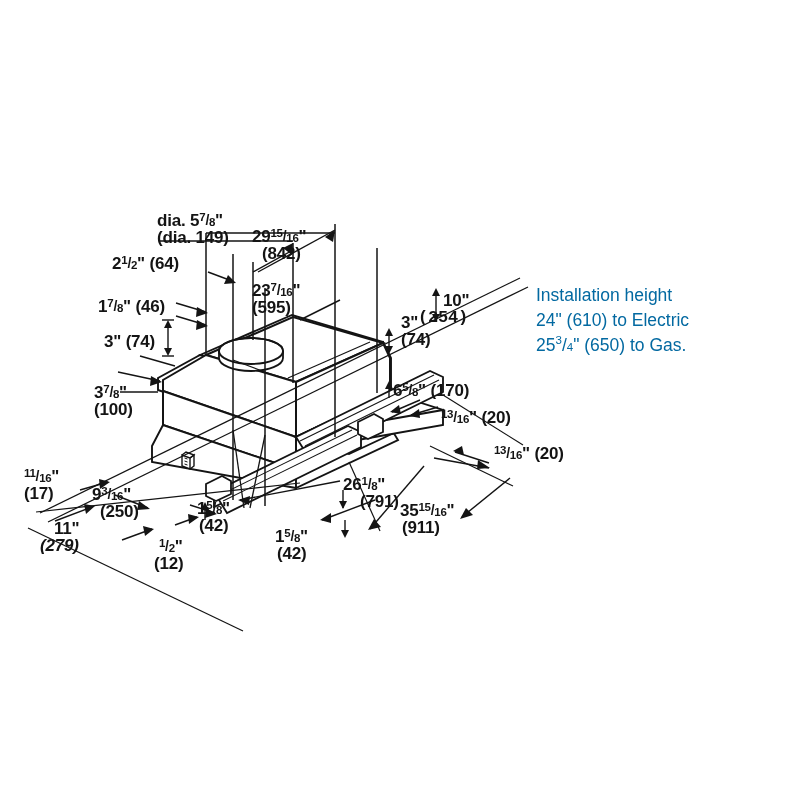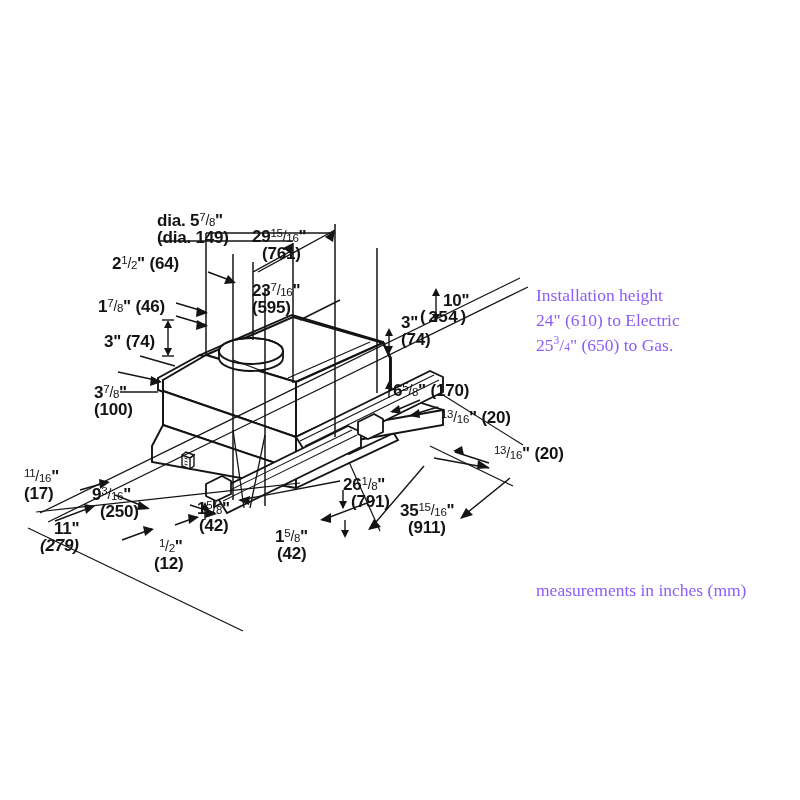--- a/index.html
+++ b/index.html
@@ -32,36 +32,36 @@
     font-size: 17px;
     font-weight: 700;
     color: #141414;
     line-height: 1.02;
     white-space: nowrap;
     letter-spacing: -0.2px;
   }
   .lbl .frac {
     display: inline-block;
     font-size: 11.5px;
-    font-weight: 400;
+    font-weight: 700;
     vertical-align: baseline;
     position: relative;
     letter-spacing: -0.3px;
     text-align: right;
   }
   .lbl .num { position: relative; top: -5px; }
   .lbl .den { position: relative; top: 0px; }
   .lbl .sl  { font-size: 14px; position: relative; top: -1px; }
   .lbl .l2 { display: block; }
   .note {
     position: absolute;
-    font-family: Liberation Serif, serif;
+    font-family: Liberation Sans, sans-serif;
     font-size: 17.5px;
     font-weight: 400;
-    color: #8b5cf6;
+    color: #0369a1;
     line-height: 1.42;
     white-space: nowrap;
   }
   .note .nline { display: block; }
   .note sup.f {
     font-size: 11.5px;
     vertical-align: super;
     line-height: 0;
   }
   .note sub.f {
@@ -279,21 +279,21 @@
     </g>
   </svg>
 
   <div class="lbl" style="left:157px; top:212px;">
     <span class="l2"><span>dia. 5</span><span class="frac"><span class="num">7</span><span class="sl">/</span><span class="den">8</span></span><span>"</span></span>
     <span class="l2">(dia. 149)</span>
   </div>
 
   <div class="lbl" style="left:252px; top:228px;">
     <span class="l2"><span>29</span><span class="frac"><span class="num">15</span><span class="sl">/</span><span class="den">16</span></span><span>"</span></span>
-    <span class="l2" style="margin-left:10px;">(761)</span>
+    <span class="l2" style="margin-left:10px;">(842)</span>
   </div>
 
   <div class="lbl" style="left:252px; top:282px;">
     <span class="l2"><span>23</span><span class="frac"><span class="num">7</span><span class="sl">/</span><span class="den">16</span></span><span>"</span></span>
     <span class="l2" style="margin-left:0;">(595)</span>
   </div>
 
   <div class="lbl" style="left:112px; top:255px;">
     <span class="l2"><span>2</span><span class="frac"><span class="num">1</span><span class="sl">/</span><span class="den">2</span></span><span>" (64)</span></span>
   </div>
@@ -358,31 +358,28 @@
     <span class="l2" style="margin-left:2px;">(42)</span>
   </div>
 
   <div class="lbl" style="left:275px; top:528px;">
     <span class="l2"><span>1</span><span class="frac"><span class="num">5</span><span class="sl">/</span><span class="den">8</span></span><span>"</span></span>
     <span class="l2" style="margin-left:2px;">(42)</span>
   </div>
 
   <div class="lbl" style="left:343px; top:476px;">
     <span class="l2"><span>26</span><span class="frac"><span class="num">1</span><span class="sl">/</span><span class="den">8</span></span><span>"</span></span>
-    <span class="l2" style="margin-left:8px;">(791)</span>
+    <span class="l2" style="margin-left:17px;">(791)</span>
   </div>
 
   <div class="lbl" style="left:400px; top:502px;">
     <span class="l2"><span>35</span><span class="frac"><span class="num">15</span><span class="sl">/</span><span class="den">16</span></span><span>"</span></span>
-    <span class="l2" style="margin-left:8px;">(911)</span>
+    <span class="l2" style="margin-left:2px;">(911)</span>
   </div>
 
   <div class="note" style="left:536px; top:283px;">
     <span class="nline">Installation height</span>
     <span class="nline"><span>24</span><span>"</span><span> (610) to Electric</span></span>
     <span class="nline"><span>25</span><sup class="f">3</sup>/<sub class="f">4</sub>"<span> (650) to Gas.</span></span>
   </div>
 
-  <div class="note" style="left:536px; top:578px;">
-    <span class="nline">measurements in inches (mm)</span>
-  </div>
 
 </div>
 
 </body></html>

